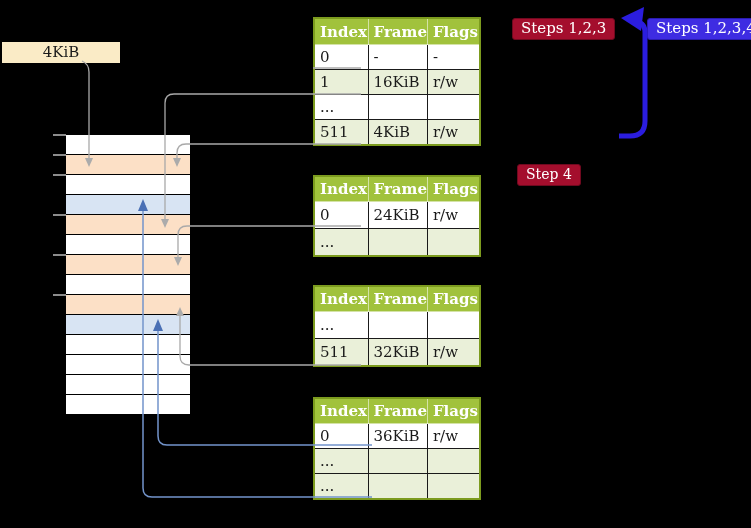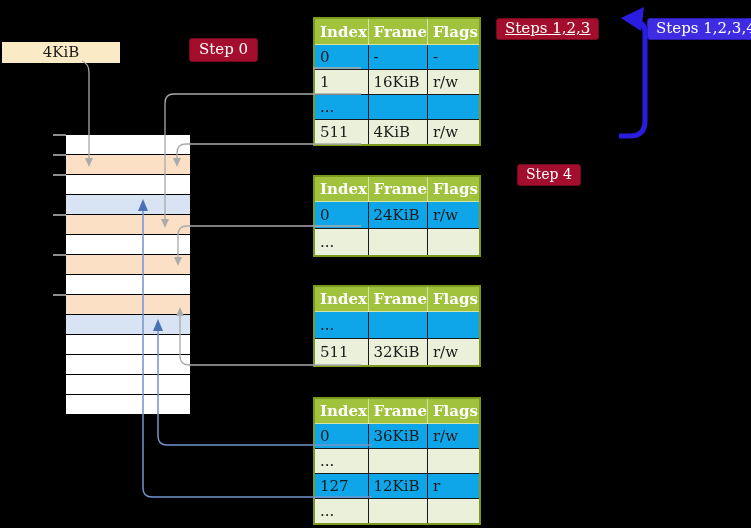--- a/index.html
+++ b/index.html
@@ -9,36 +9,36 @@
   
   .sizebox{position:absolute;left:2px;top:42px;width:118px;height:21px;background:#FAEBC6;
            color:#1a1a1a;font-size:15px;text-align:center;line-height:21px;}
 
   
   .badge{position:absolute;color:#fff;font-size:15px;line-height:17px;padding:1px 8px 2px;
          border-radius:3px;white-space:nowrap;}
   .badge.red{background:#A40E2D;border:1px solid #70091f;}
   .badge.blue{background:#3E2CE2;border:1px solid #2a1bb0;}
   #badge-step0{left:189px;top:38px;padding:2px 9px 3px;}
-  #badge-steps123{left:496px;top:18px;text-decoration:underline;}
+  #badge-steps123{left:512px;top:18px;}
   #badge-steps1234{left:647px;top:18px;}
   #badge-step4{left:517px;top:164px;font-size:14px;}
 
   
   .mstack{position:absolute;left:66px;top:135px;width:124px;height:281px;}
   .mrow{position:absolute;left:0;width:124px;height:20px;box-sizing:border-box;
         border-bottom:1.6px solid #000;}
   .mrow[data-color="white"]{background:#FFFFFF;}
   .mrow[data-color="orange"]{background:#FCE0C6;}
   .mrow[data-color="blue"]{background:#D8E4F3;}
   .tick{position:absolute;left:53px;width:13px;height:2px;background:#8c8c8c;}
 
   
   table.ptable{position:absolute;border-collapse:collapse;table-layout:fixed;
-               border:2px solid #7C9B1E;background:#0ea5e9;}
+               border:2px solid #7C9B1E;background:#ffffff;}
   table.ptable th{background:#A1C23C;color:#fff;font-size:15px;font-weight:bold;
                   text-align:left;padding:0 0 0 5px;border:1px solid rgba(255,255,255,.55);}
   table.ptable td{font-size:15px;color:#1a1a1a;padding:0 0 0 5px;
                   border:1px solid #1a1a1a;overflow:hidden;white-space:nowrap;}
   table.ptable col.c1{width:54px;} table.ptable col.c2{width:58px;} table.ptable col.c3{width:53px;}
   table.ptable tr.alt td{background:#EAF0D9;}
   table.ptable td.hl{background:#FFFF9D;
                      box-shadow:inset -5px 0 0 #EAF0D9, inset 0 -4px 0 #EAF0D9;}
   .t1 th{height:25px;} .t1 td{height:24px;}
   .t2 th{height:24px;} .t2 td{height:26px;}
@@ -47,21 +47,20 @@
 
   svg#overlay{position:absolute;left:0;top:0;pointer-events:none;}
 </style>
 </head>
 <body>
 
 <div id="stage">
 
   <div class="sizebox">4KiB</div>
 
-  <div id="badge-step0" class="badge red">Step 0</div>
   <div id="badge-steps123" class="badge red">Steps 1,2,3</div>
   <div id="badge-steps1234" class="badge blue">Steps 1,2,3,4</div>
   <div id="badge-step4" class="badge red">Step 4</div>
 
   <div class="mstack">
     <div class="mrow" style="top:0" data-color="white"></div>
     <div class="mrow" style="top:20px" data-color="orange"></div>
     <div class="mrow" style="top:40px" data-color="white"></div>
     <div class="mrow" style="top:60px" data-color="blue"></div>
     <div class="mrow" style="top:80px" data-color="orange"></div>
@@ -191,25 +190,20 @@
       <tr>
         <td>0</td>
         <td>36KiB</td>
         <td>r/w</td>
         </tr>
       <tr class="alt">
         <td>...</td>
         <td></td>
         <td></td>
         </tr>
-      <tr>
-        <td>127</td>
-        <td>12KiB</td>
-        <td>r</td>
-        </tr>
       <tr class="alt">
         <td>...</td>
         <td></td>
         <td></td>
         </tr>
     </tbody>
   </table>
 
   <svg id="overlay" width="751" height="528" viewBox="0 0 751 528">
 

